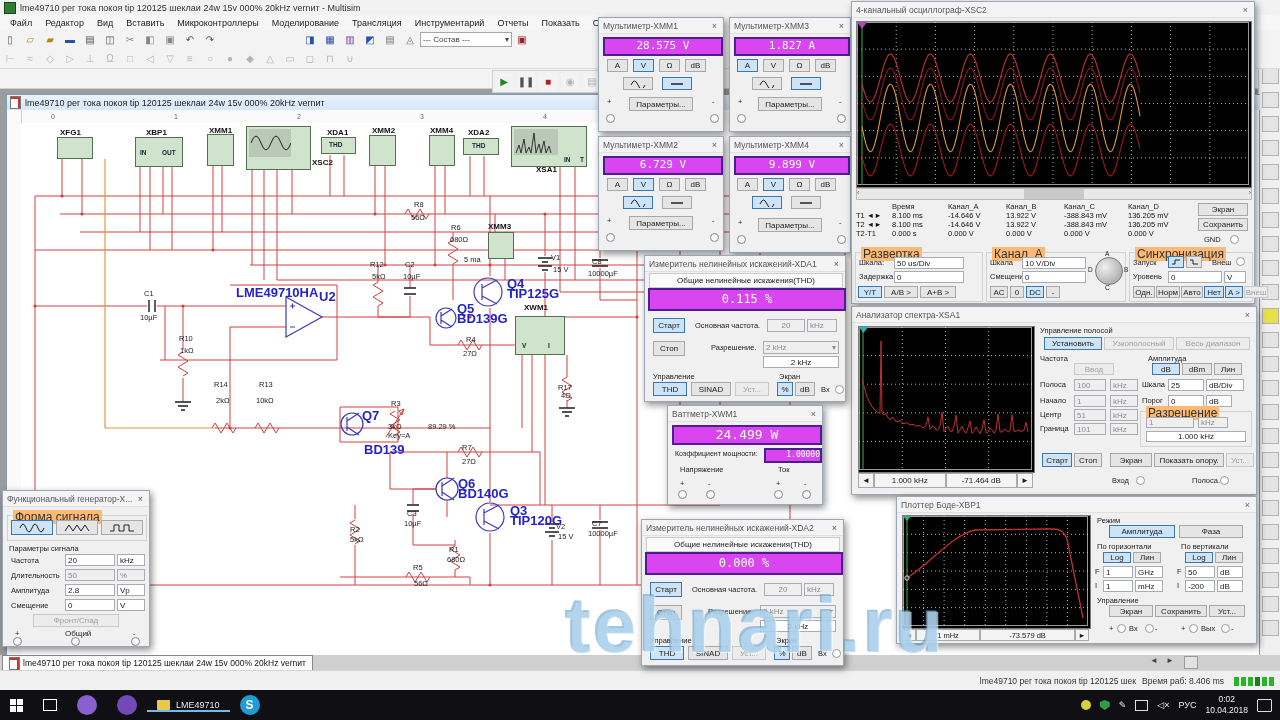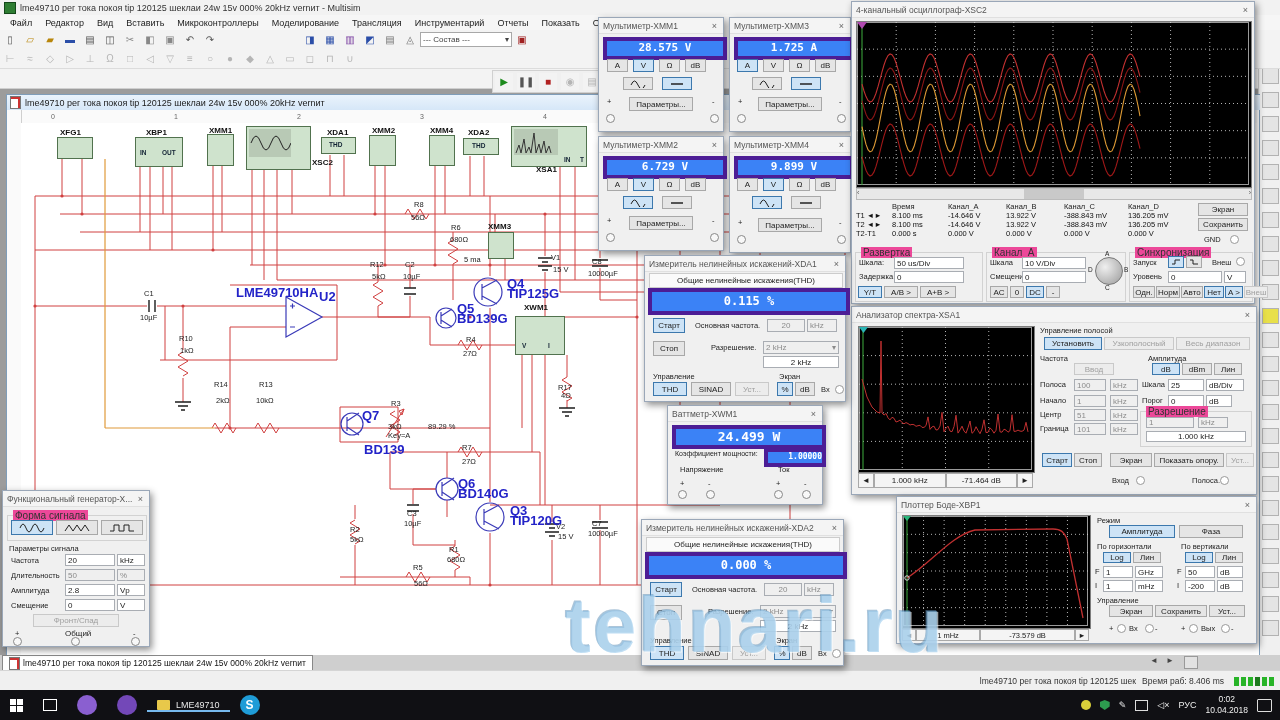--- a/index.html
+++ b/index.html
@@ -34,30 +34,30 @@
   .slabel.k{color:#1c1c1c;font-size:7.5px}
   .slabel.b{color:#2323c8;font-weight:bold;font-size:13px}
   .slabel.i{color:#101010;font-weight:bold;font-size:8px}
   .inst{position:absolute;background:#cfe3cd;border:1px solid #51724e;box-sizing:border-box;z-index:2}
   .insttxt{position:absolute;font-size:6.5px;font-weight:bold;color:#123;line-height:1}
   
   .iwin{position:absolute;background:#f0f0f0;border:1px solid #9aa7b8;box-shadow:2px 3px 7px rgba(0,0,0,.45);z-index:10;box-sizing:border-box}
   .tbar{height:15px;background:#f4f4f4;border-bottom:1px solid #e0e0e0;display:flex;align-items:center;
         justify-content:space-between;padding:0 4px;font-size:8.5px;color:#555}
   .tbar .x{color:#666;font-size:9px;padding:0 2px}
-  .lcd{background:#3b82f6;color:#fff;border:4px solid #4c1d95;font-family:"DejaVu Sans Mono",monospace;
-       font-weight:bold;text-align:center}
+  .lcd{background:#d946ef;color:#fff;border:2px solid #4c1d95;font-family:"DejaVu Sans Mono",monospace;
+       font-weight:normal;text-align:center}
   .btn{background:#e5e5e5;border:1px solid #a8a8a8;display:flex;align-items:center;justify-content:center;
        font-size:8px;color:#222;box-sizing:border-box}
   .btn.sel{background:#cde3f6;border-color:#3c78ad}
   .btn.dis{color:#9f9f9f;background:#ececec;border-color:#c9c9c9}
   .field{background:#fff;border:1px solid #a9adb3;font-size:8px;padding:0 2px;box-sizing:border-box;display:flex;align-items:center}
   .field.dis{background:#efefef;color:#8b8b8b}
   .grp{position:absolute;border:1px solid #d2d2d2;box-sizing:border-box}
-  .grplab{position:absolute;top:-6px;left:5px;background:#ec4899;padding:0 2px;font-size:10px;color:#333;white-space:nowrap}
+  .grplab{position:absolute;top:-6px;left:5px;background:#fdba74;padding:0 2px;font-size:12px;color:#333;white-space:nowrap}
   .term{width:7px;height:7px;border:1px solid #888;border-radius:50%;background:#f8f8f8}
   .radio{width:7px;height:7px;border:1px solid #999;border-radius:50%;background:#fff}
   .lab{position:absolute;font-size:7.5px;color:#222;white-space:nowrap;line-height:1}
   .screenbox{position:absolute;background:#000;border:1px solid #7d7d7d}
   .readbar{position:absolute;display:flex;align-items:stretch;font-size:8px}
   .readbar .cell{border:1px solid #a9a9a9;background:#f4f4f4;display:flex;align-items:center;justify-content:center}
   
   #scope-table{position:absolute;font-size:7.5px;color:#111}
   #scope-table .hdr{font-weight:normal;color:#222}
   .trow{display:flex}
@@ -363,21 +363,21 @@
   <span class="lab" style="left:113px;top:80px">-</span>
   <div class="term abs" style="left:7px;top:96px"></div>
   <div class="term abs" style="left:111px;top:96px"></div>
 </div>
 
 <div class="iwin" style="left:729px;top:17px;width:122px;height:115px">
   <div class="tbar">
       <span>Мультиметр-XMM3</span>
       <span class="x">×</span>
     </div>
-  <div class="lcd abs" style="left:4px;top:19px;width:112px;height:15px;font-size:11px">1.725 A</div>
+  <div class="lcd abs" style="left:4px;top:19px;width:112px;height:15px;font-size:11px">1.827 A</div>
   <div class="abs" style="left:7px;top:41px;display:flex;gap:5px">
     <div class="btn mmode sel" style="width:21px;height:13px">A</div>
     <div class="btn mmode" style="width:21px;height:13px">V</div>
     <div class="btn mmode" style="width:21px;height:13px">Ω</div>
     <div class="btn mmode" style="width:21px;height:13px">dB</div>
   </div>
   <div class="abs" style="left:22px;top:59px;display:flex;gap:9px">
     <div class="btn mac" style="width:30px;height:13px">
         <svg width="16" height="8">
           <path d="M1,5 q3.5,-8 7,0 q3.5,8 7,0" stroke="#222" fill="none"></path>

